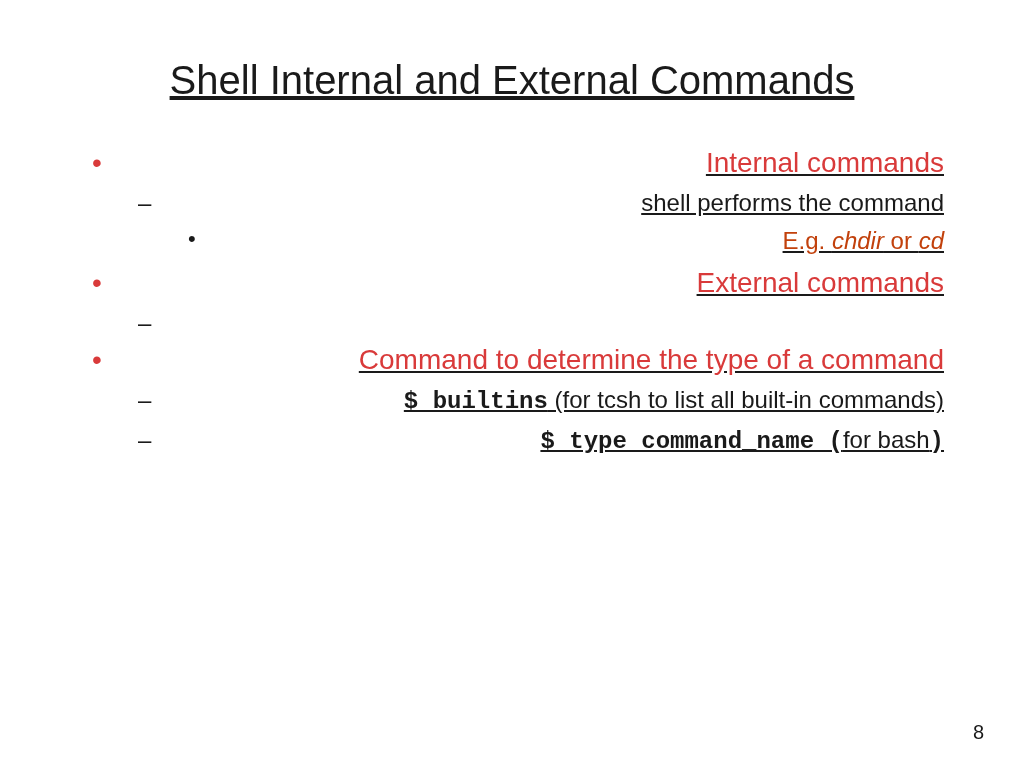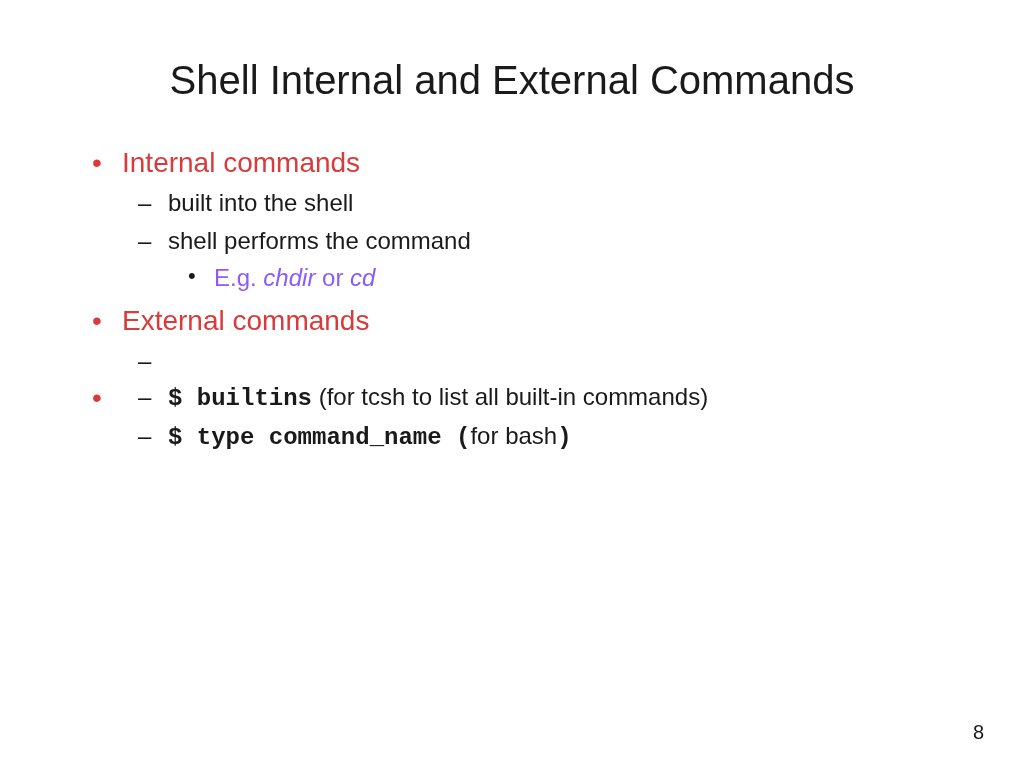--- a/index.html
+++ b/index.html
@@ -10,40 +10,42 @@
     background: #ffffff;
     font-family: Arial, Helvetica, sans-serif;
     color: #1a1a1a;
   }
   .slide {
     position: relative;
     width: 1024px;
     height: 768px;
     box-sizing: border-box;
     padding: 58px 80px 30px 80px;
+    text-decoration: underline;
   }
   .title {
     font-size: 40px;
     text-align: center;
     margin: 0 0 42px 0;
     font-weight: normal;
     color: #1a1a1a;
   }
   ul.level1 {
     list-style: none;
     margin: 0;
     padding: 0;
   }
   ul.level1 > li {
     position: relative;
     padding-left: 42px;
     font-size: 28px;
     color: #d93a3a;
     line-height: 1.25;
     margin-bottom: 6px;
+    text-align: right;
   }
   ul.level1 > li::before {
     content: "•";
     position: absolute;
     left: 12px;
     top: 0;
     color: #d93a3a;
     font-size: 28px;
   }
   ul.level2 {
@@ -69,21 +71,21 @@
   }
   ul.level3 {
     list-style: none;
     margin: 4px 0 6px 0;
     padding: 0;
   }
   ul.level3 > li {
     position: relative;
     padding-left: 46px;
     font-size: 24px;
-    color: #8b5cf6;
+    color: #c2410c;
     line-height: 1.4;
   }
   ul.level3 > li::before {
     content: "•";
     position: absolute;
     left: 20px;
     top: 0;
     color: #1a1a1a;
     font-size: 22px;
   }
@@ -107,21 +109,20 @@
 
 <div class="slide">
 
   <h1 class="title">Shell Internal and External Commands</h1>
 
   <ul class="level1">
 
     <li>
       <span>Internal commands</span>
       <ul class="level2">
-        <li>built into the shell</li>
         <li>
           <span>shell performs the command</span>
           <ul class="level3">
             <li>
               <span>E.g. </span><span class="ital">chdir</span><span> or </span><span class="ital">cd</span>
             </li>
           </ul>
         </li>
       </ul>
     </li>
@@ -130,20 +131,21 @@
       <span>External commands</span>
       <ul class="level2">
         <li>
         </li>
       </ul>
     </li>
 
     <li class="spacer-li" style="list-style:none;padding:0;height:28px;"></li>
 
     <li>
+      <span>Command to determine the type of a command</span>
       <ul class="level2">
         <li>
           <span class="mono">$ builtins</span><span> (for tcsh to list all built-in commands)</span>
         </li>
         <li>
           <span class="mono">$ type command_name (</span><span>for bash</span><span class="mono">)</span>
         </li>
       </ul>
     </li>
 

